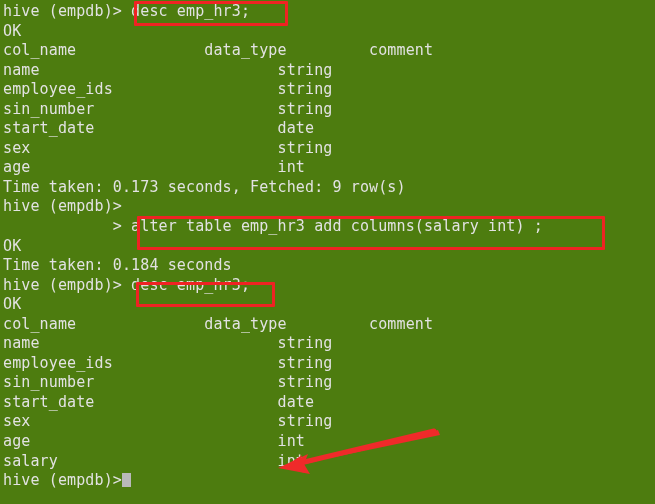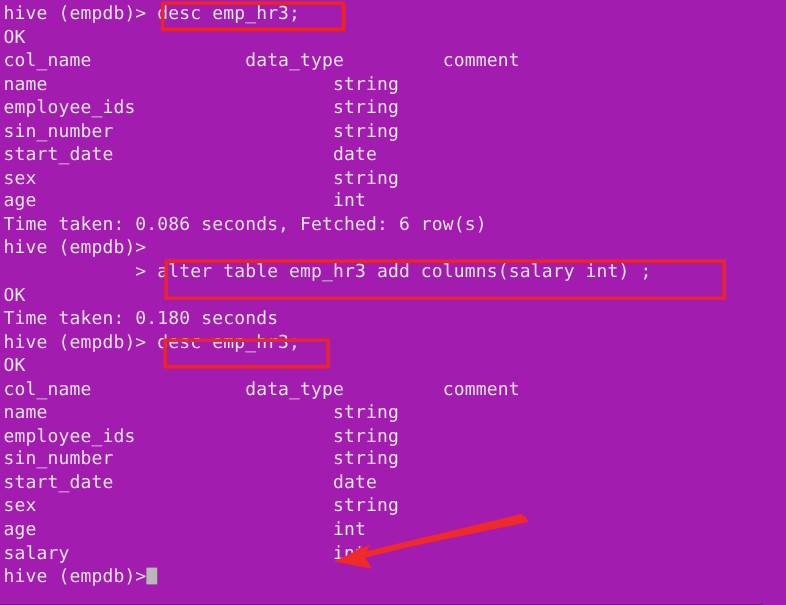--- a/index.html
+++ b/index.html
@@ -5,21 +5,21 @@
 <style>
   html, body {
     margin: 0;
     padding: 0;
     background: #1e1e1e;
   }
   #terminal {
     position: relative;
     width: 655px;
     height: 504px;
-    background: #a21caf;
+    background: #4d7c0f;
     overflow: hidden;
     font-family: "DejaVu Sans Mono", "Liberation Mono", monospace;
     font-size: 15px;
     line-height: 19.55px;
     color: #e2e2e2;
     -webkit-font-smoothing: antialiased;
   }
   #screen {
     position: absolute;
     left: 0;
@@ -69,25 +69,25 @@
   <div id="screen">
     <div class="line">hive (empdb)&gt; desc emp_hr3;</div>
     <div class="line">OK</div>
     <div class="line">col_name              data_type         comment</div>
     <div class="line">name                          string</div>
     <div class="line">employee_ids                  string</div>
     <div class="line">sin_number                    string</div>
     <div class="line">start_date                    date</div>
     <div class="line">sex                           string</div>
     <div class="line">age                           int</div>
-    <div class="line">Time taken: 0.086 seconds, Fetched: 6 row(s)</div>
+    <div class="line">Time taken: 0.173 seconds, Fetched: 9 row(s)</div>
     <div class="line">hive (empdb)&gt;</div>
     <div class="line">            &gt; alter table emp_hr3 add columns(salary int) ;</div>
     <div class="line">OK</div>
-    <div class="line">Time taken: 0.180 seconds</div>
+    <div class="line">Time taken: 0.184 seconds</div>
     <div class="line">hive (empdb)&gt; desc emp_hr3;</div>
     <div class="line">OK</div>
     <div class="line">col_name              data_type         comment</div>
     <div class="line">name                          string</div>
     <div class="line">employee_ids                  string</div>
     <div class="line">sin_number                    string</div>
     <div class="line">start_date                    date</div>
     <div class="line">sex                           string</div>
     <div class="line">age                           int</div>
     <div class="line">salary                        int</div>

